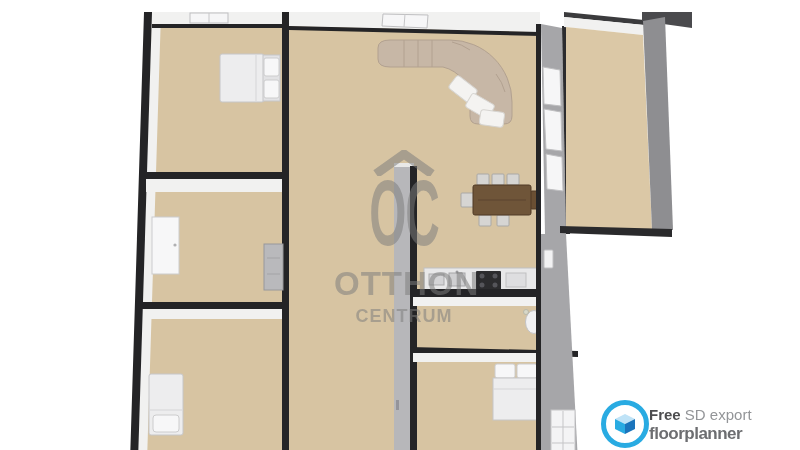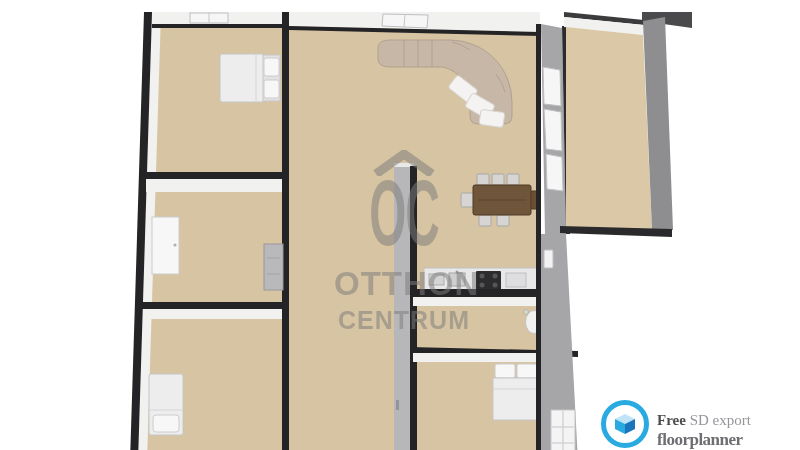--- a/index.html
+++ b/index.html
@@ -22,23 +22,23 @@
   .table{fill:var(--table,#6f5539);stroke:#503b27;stroke-width:1;}
   .counter{fill:#e8e8e9;stroke:#c0c0c2;stroke-width:1;}
   .win{fill:#f6f6f7;stroke:#bfbfc1;stroke-width:1;}
 
   .watermark{position:absolute;left:334px;top:138px;width:140px;text-align:center;
              color:var(--wm,#7c7c7c);opacity:.52;user-select:none;}
   .wm-chevron{display:block;margin:0 auto;}
   .wm-oc{font-size:92px;font-weight:bold;line-height:.82;letter-spacing:-2px;
          transform:scaleX(.52);transform-origin:50% 0;}
   .wm-l1{margin-top:14px;font-size:33px;font-weight:bold;letter-spacing:1px;}
-  .wm-l2{margin-top:3px;font-size:25px;font-weight:bold;letter-spacing:1px;}
-
-  .brand{position:absolute;left:601px;top:388px;display:flex;align-items:flex-end;gap:8px;font-family:Liberation Serif, serif;}
+  .wm-l2{margin-top:3px;font-size:18px;font-weight:bold;letter-spacing:1px;}
+
+  .brand{position:absolute;left:601px;top:388px;display:flex;align-items:center;}
   .brand-circle{width:38px;height:38px;border:5px solid var(--accent,#29abe2);
                 border-radius:50%;background:#fff;display:flex;align-items:center;justify-content:center;}
   .brand-text{display:flex;flex-direction:column;line-height:1;}
   .brand-line1{font-size:15px;color:#939598;letter-spacing:0;}
   .brand-free{font-weight:bold;color:#4d4d4f;}
   .brand-name{font-size:17px;font-weight:bold;color:#6d6e71;letter-spacing:-.5px;margin-top:3px;}
 </style>
 </head>
 <body>
 

